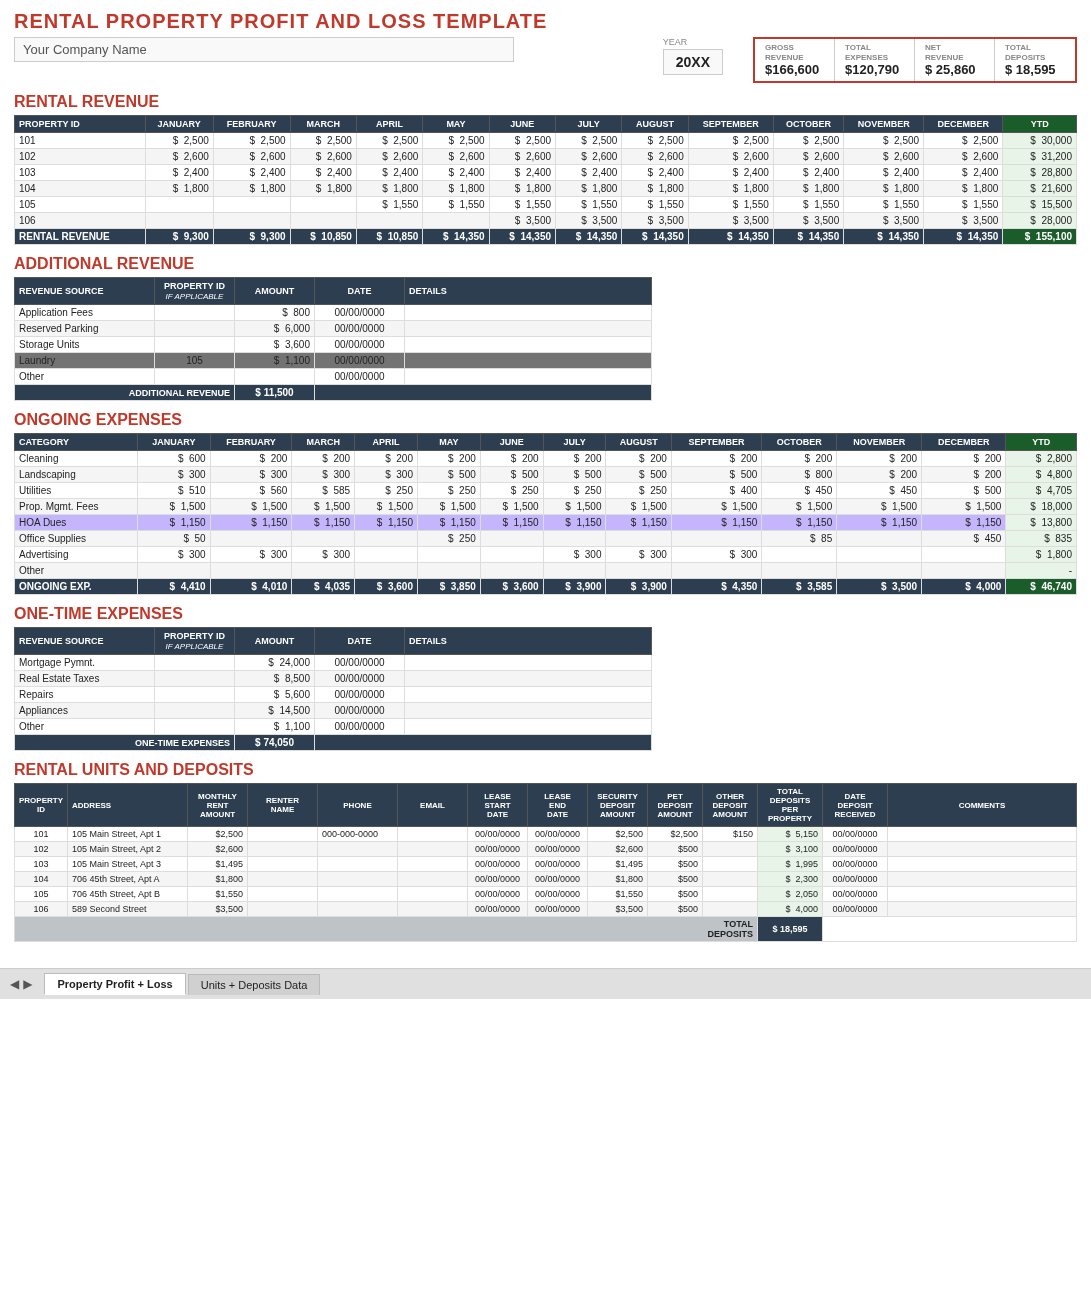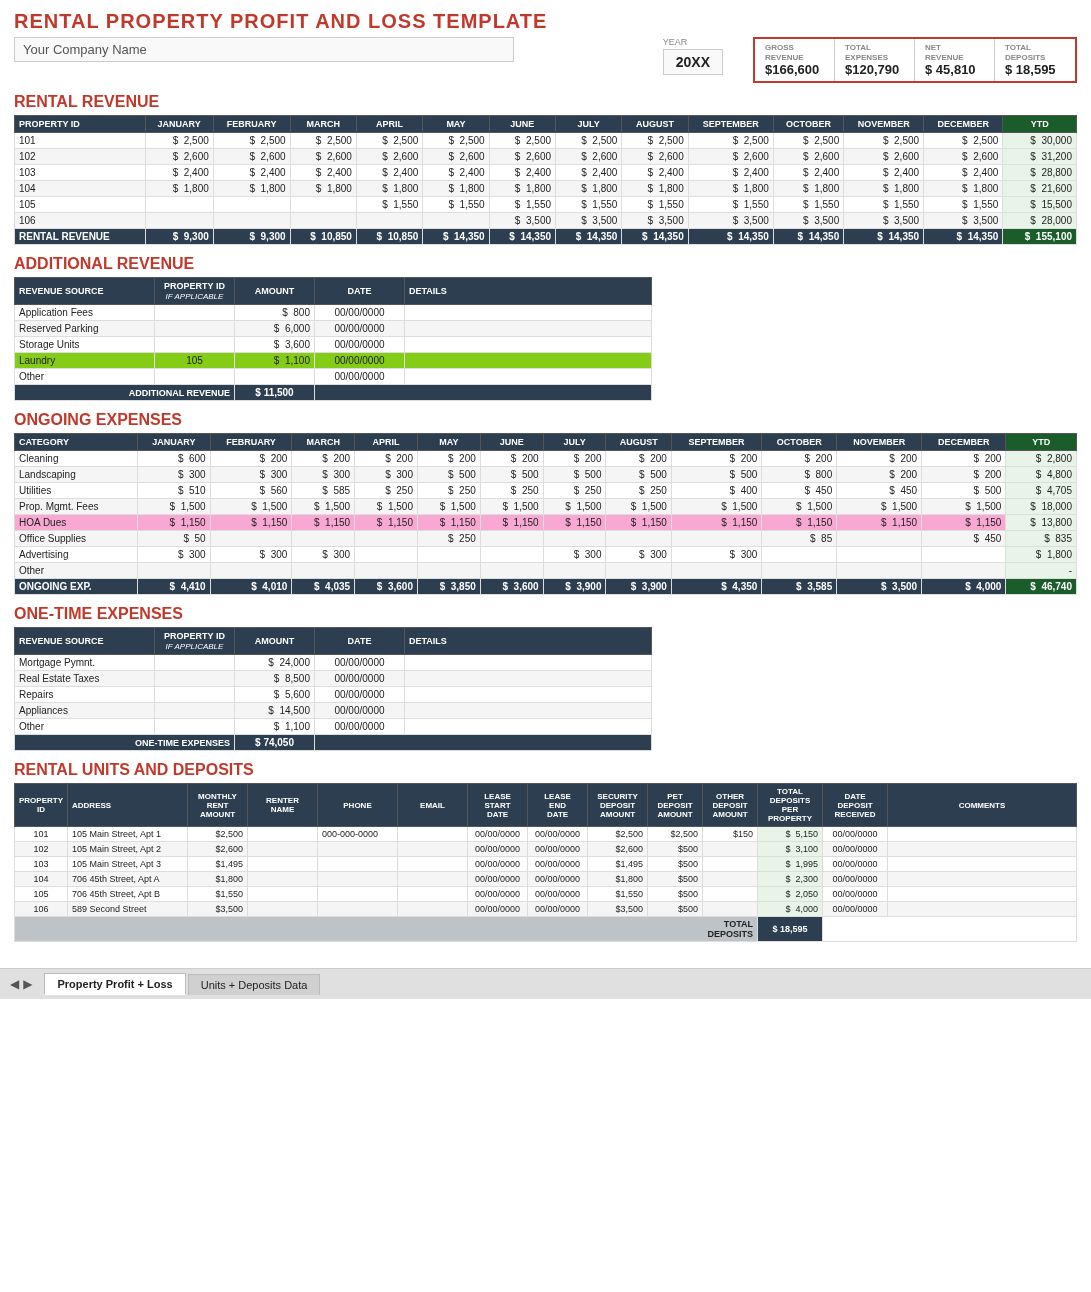--- a/index.html
+++ b/index.html
@@ -78,21 +78,21 @@
       <div class="summary-item">
         <div class="summary-label">GROSS<br>REVENUE</div>
         <div class="summary-value">$166,600</div>
       </div>
       <div class="summary-item">
         <div class="summary-label">TOTAL<br>EXPENSES</div>
         <div class="summary-value">$120,790</div>
       </div>
       <div class="summary-item">
         <div class="summary-label">NET<br>REVENUE</div>
-        <div class="summary-value">$ 45,810</div>
+        <div class="summary-value">$ 25,860</div>
       </div>
       <div class="summary-item">
         <div class="summary-label">TOTAL<br>DEPOSITS</div>
         <div class="summary-value">$ 18,595</div>
       </div>
     </div>
   </div>
 
   <div class="section-title">RENTAL REVENUE</div>
   <table>
@@ -256,21 +256,21 @@
     <td class="center">00/00/0000</td>
     <td></td>
   </tr>
         <tr style="background:#fff">
     <td class="left">Storage Units</td>
     <td class="center"></td>
     <td class="right">$ &nbsp;3,600</td>
     <td class="center">00/00/0000</td>
     <td></td>
   </tr>
-        <tr style="background:#84cc16">
+        <tr style="background:#737373">
     <td class="left">Laundry</td>
     <td class="center">105</td>
     <td class="right">$ &nbsp;1,100</td>
     <td class="center">00/00/0000</td>
     <td></td>
   </tr>
         <tr style="background:#fff">
     <td class="left">Other</td>
     <td class="center"></td>
     <td class="right"></td>
@@ -365,21 +365,21 @@
           <td class="right">$ &nbsp;1,500</td>
           <td class="right">$ &nbsp;1,500</td>
           <td class="right">$ &nbsp;1,500</td>
           <td class="right">$ &nbsp;1,500</td>
           <td class="right">$ &nbsp;1,500</td>
           <td class="right">$ &nbsp;1,500</td>
           <td class="right">$ &nbsp;1,500</td>
           <td class="right">$ &nbsp;1,500</td>
           <td class="right ytd-col">$ &nbsp;18,000</td>
         </tr>
-        <tr style="background:#f9a8d4">
+        <tr style="background:#c4b5fd">
     <td class="left">HOA Dues</td>
           <td class="right">$ &nbsp;1,150</td>
           <td class="right">$ &nbsp;1,150</td>
           <td class="right">$ &nbsp;1,150</td>
           <td class="right">$ &nbsp;1,150</td>
           <td class="right">$ &nbsp;1,150</td>
           <td class="right">$ &nbsp;1,150</td>
           <td class="right">$ &nbsp;1,150</td>
           <td class="right">$ &nbsp;1,150</td>
           <td class="right">$ &nbsp;1,150</td>

